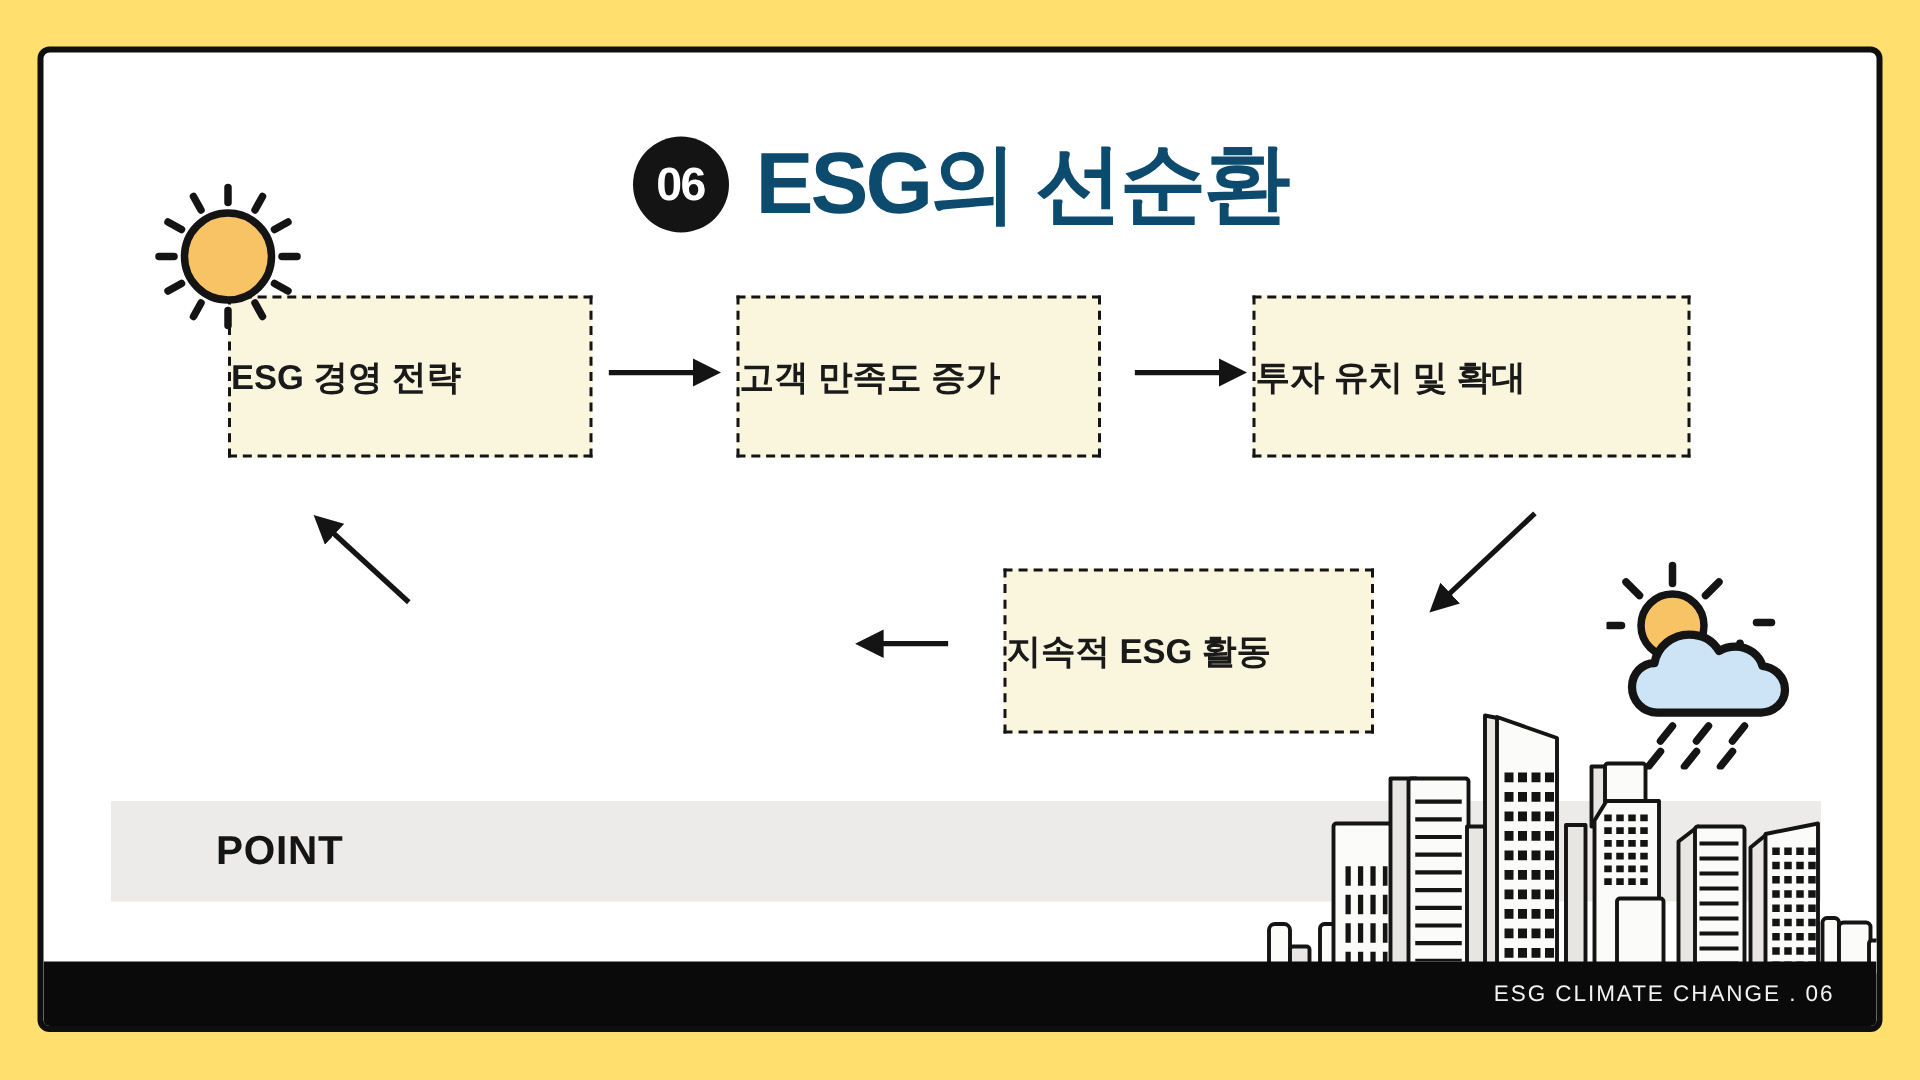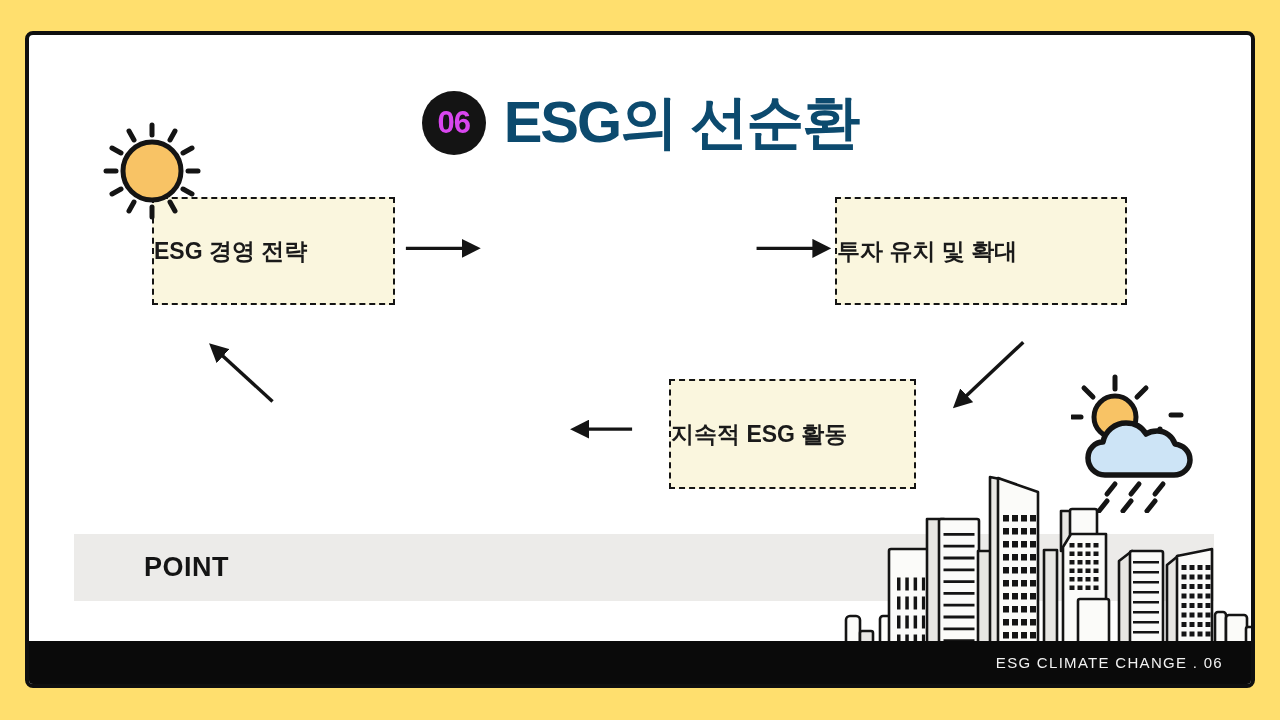--- a/index.html
+++ b/index.html
@@ -29,21 +29,21 @@
     gap: 18px;
     z-index: 5;
   }
   .badge {
     width: 64px; height: 64px;
     background: #141414;
     border-radius: 50%;
     display: flex;
     align-items: center;
     justify-content: center;
-    color: #d946ef;
+    color: #ffffff;
     font-size: 31px;
     font-weight: 900;
     letter-spacing: -1px;
   }
   .slide-title {
     font-size: 58px;
     font-weight: 900;
     color: #0c4a6e;
     letter-spacing: -2px;
   }
@@ -154,20 +154,23 @@
         <line x1="20" y1="37" x2="29" y2="42"></line>
         <line x1="37" y1="20" x2="42" y2="29"></line>
       </g>
       <circle cx="60" cy="60" r="29" fill="#F8C365" stroke="#141414" stroke-width="5"></circle>
     </svg>
   </div>
 
   <div class="flow-box box-1">
     <span>ESG 경영 전략</span>
   </div>
+  <div class="flow-box box-2">
+    <span>고객 만족도 증가</span>
+  </div>
   <div class="flow-box box-3">
     <span>투자 유치 및 확대</span>
   </div>
   <div class="flow-box box-4">
     <span>지속적 ESG 활동</span>
   </div>
 
   <svg class="arrows-layer" viewBox="0 0 1230 657">
     <defs>
       <marker id="ah" viewBox="0 0 10 10" refX="7" refY="5" markerWidth="5.5" markerHeight="5.5" orient="auto-start-reverse">

